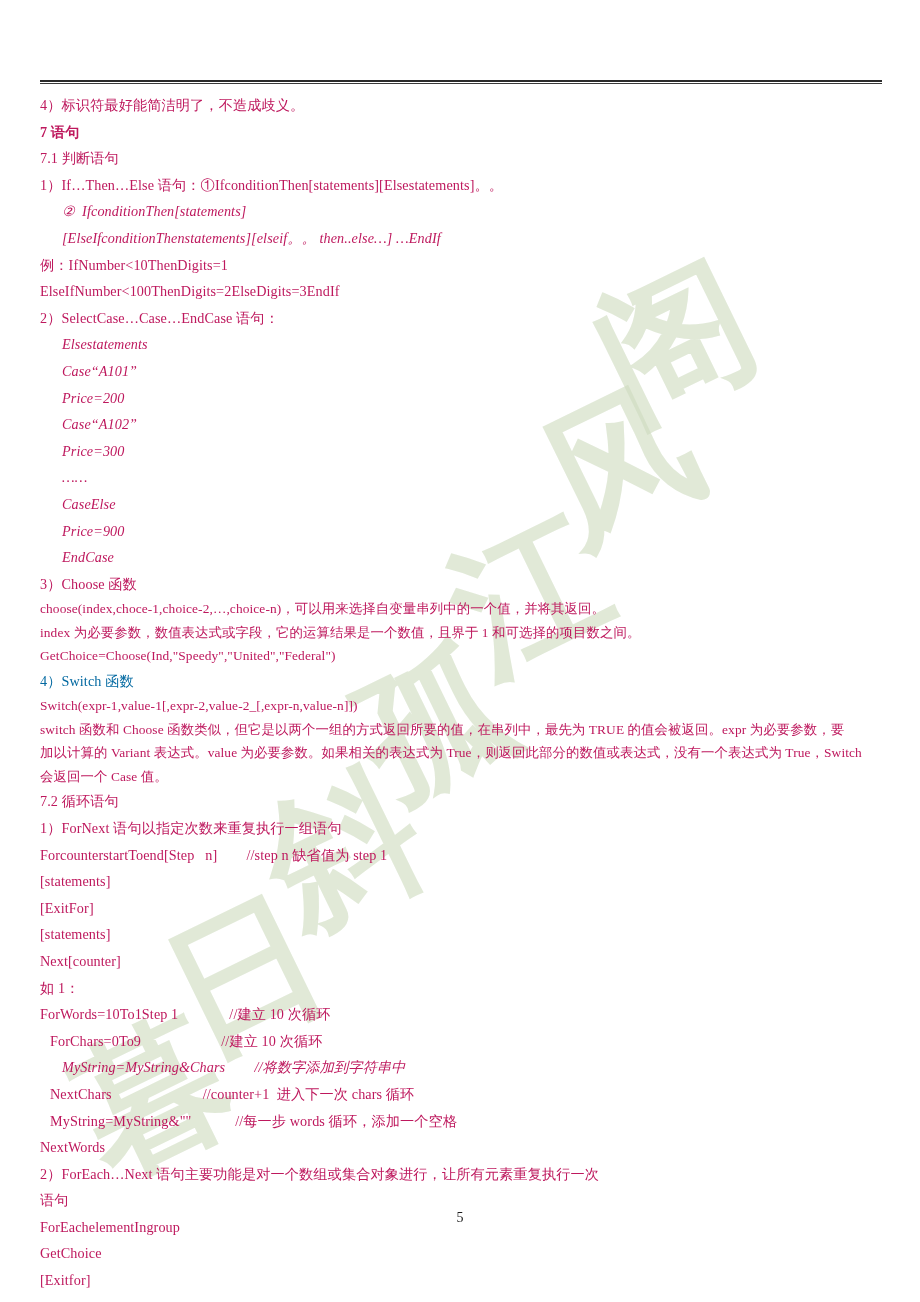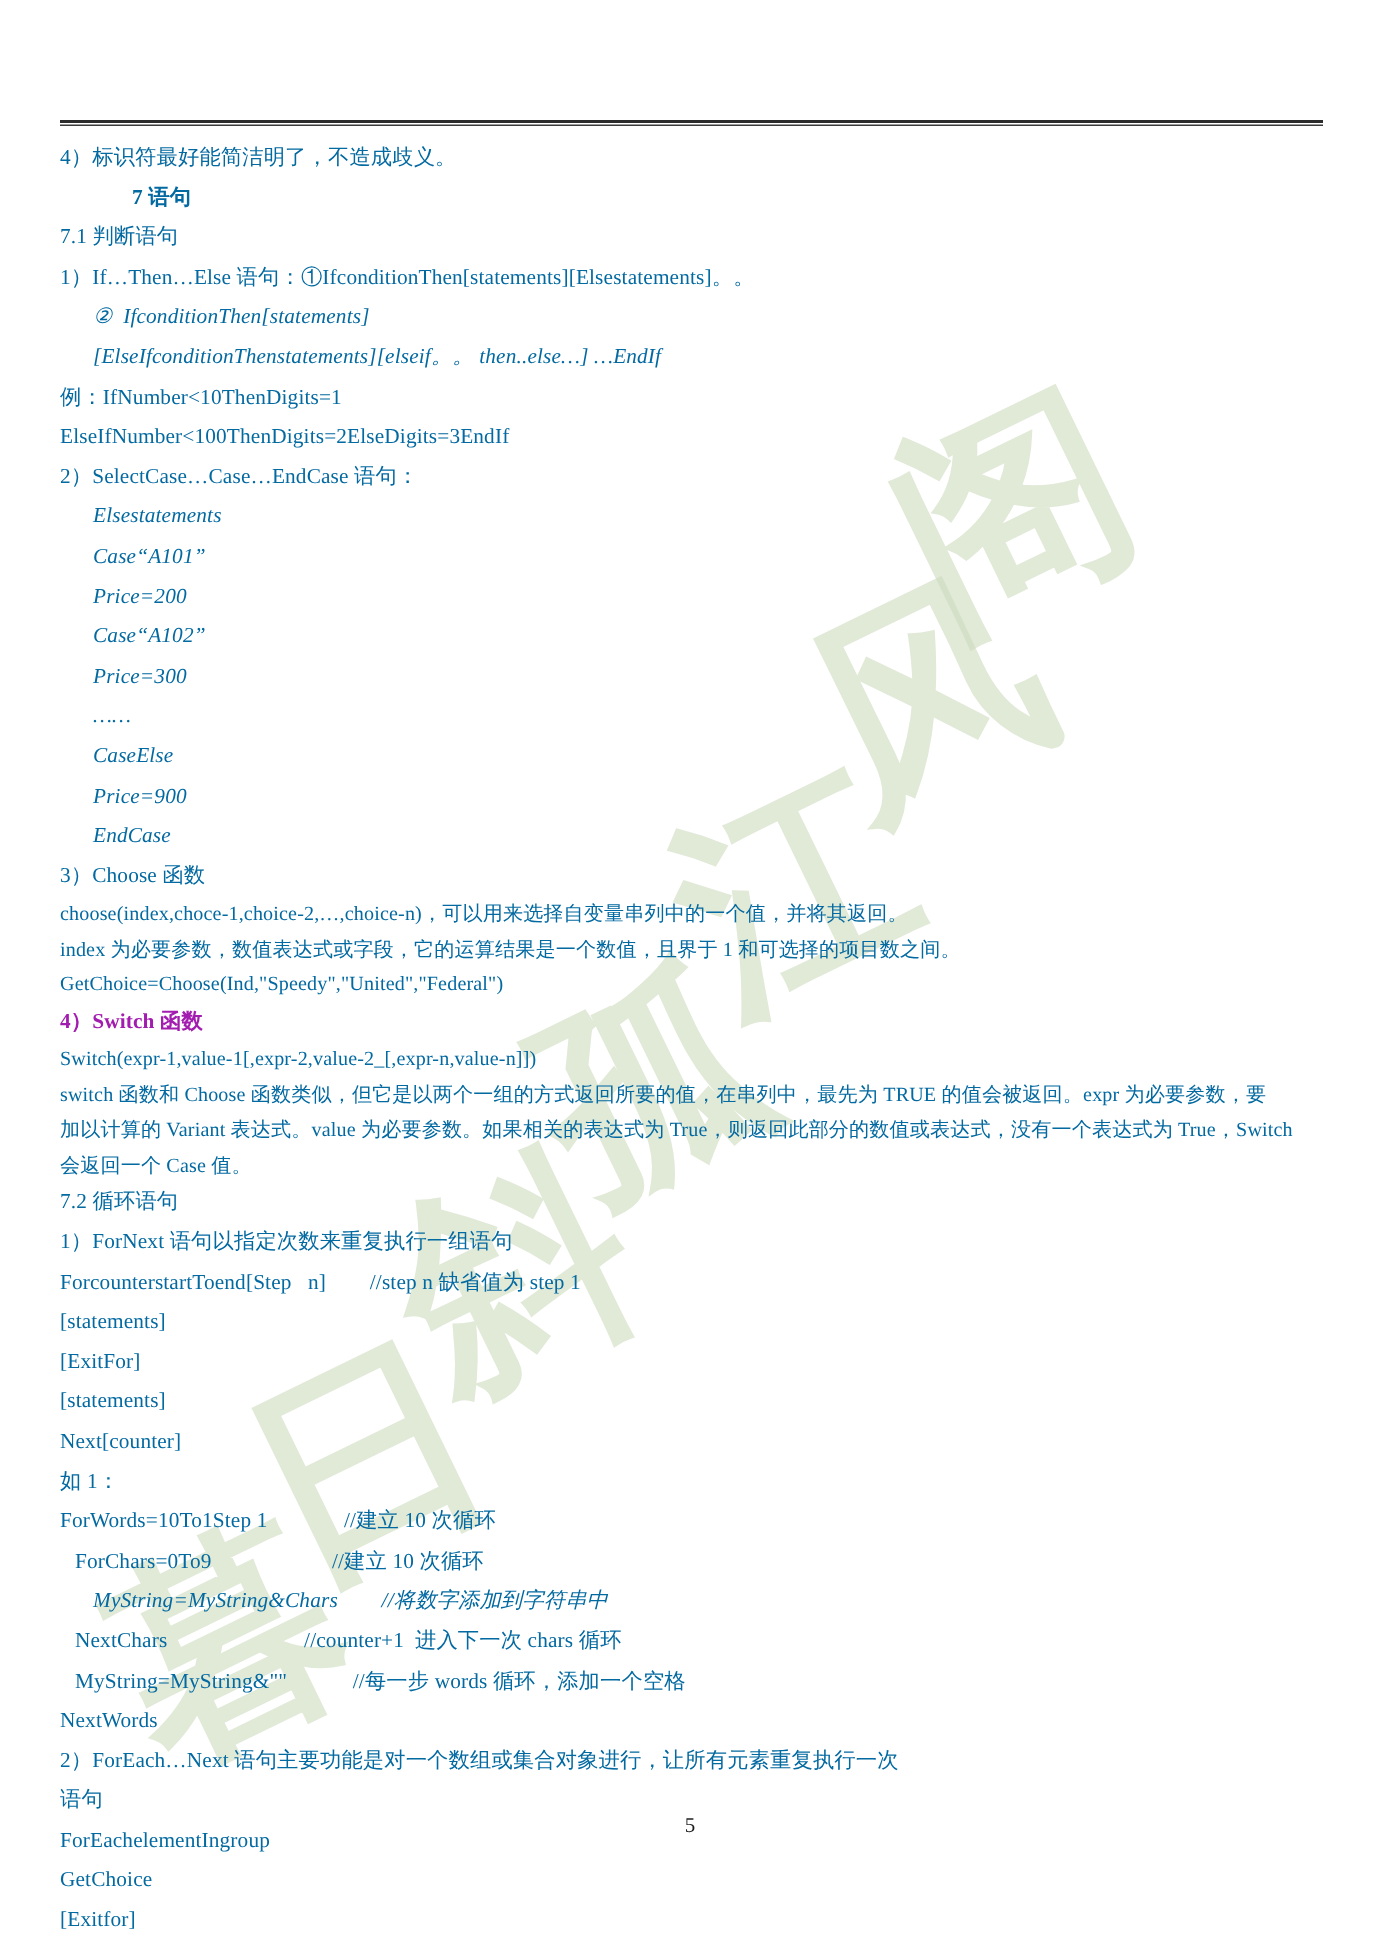--- a/index.html
+++ b/index.html
@@ -69,25 +69,25 @@
     position: absolute;
     left: 40px;
     top: 92px;
     width: 845px;
     z-index: 3;
   }
   .line {
     font-size: 14.2px;
     line-height: 26.6px;
     white-space: pre-wrap;
-    color: #0369a1;
+    color: #be185d;
     letter-spacing: 0.1px;
   }
-  .line.bold { font-weight: 700; margin-left: 48px; }
-  .line.red { color: #a21caf; font-weight: bold; }
+  .line.bold { font-weight: 700; }
+  .line.red { color: #0369a1; }
   .line.small {
     font-size: 13.4px;
     line-height: 23.5px;
   }
   .i0  { padding-left: 0px; }
   .i1  { padding-left: 10px; }
   .i2  { padding-left: 22px; font-style: italic; }
 
   
   .page-number {

